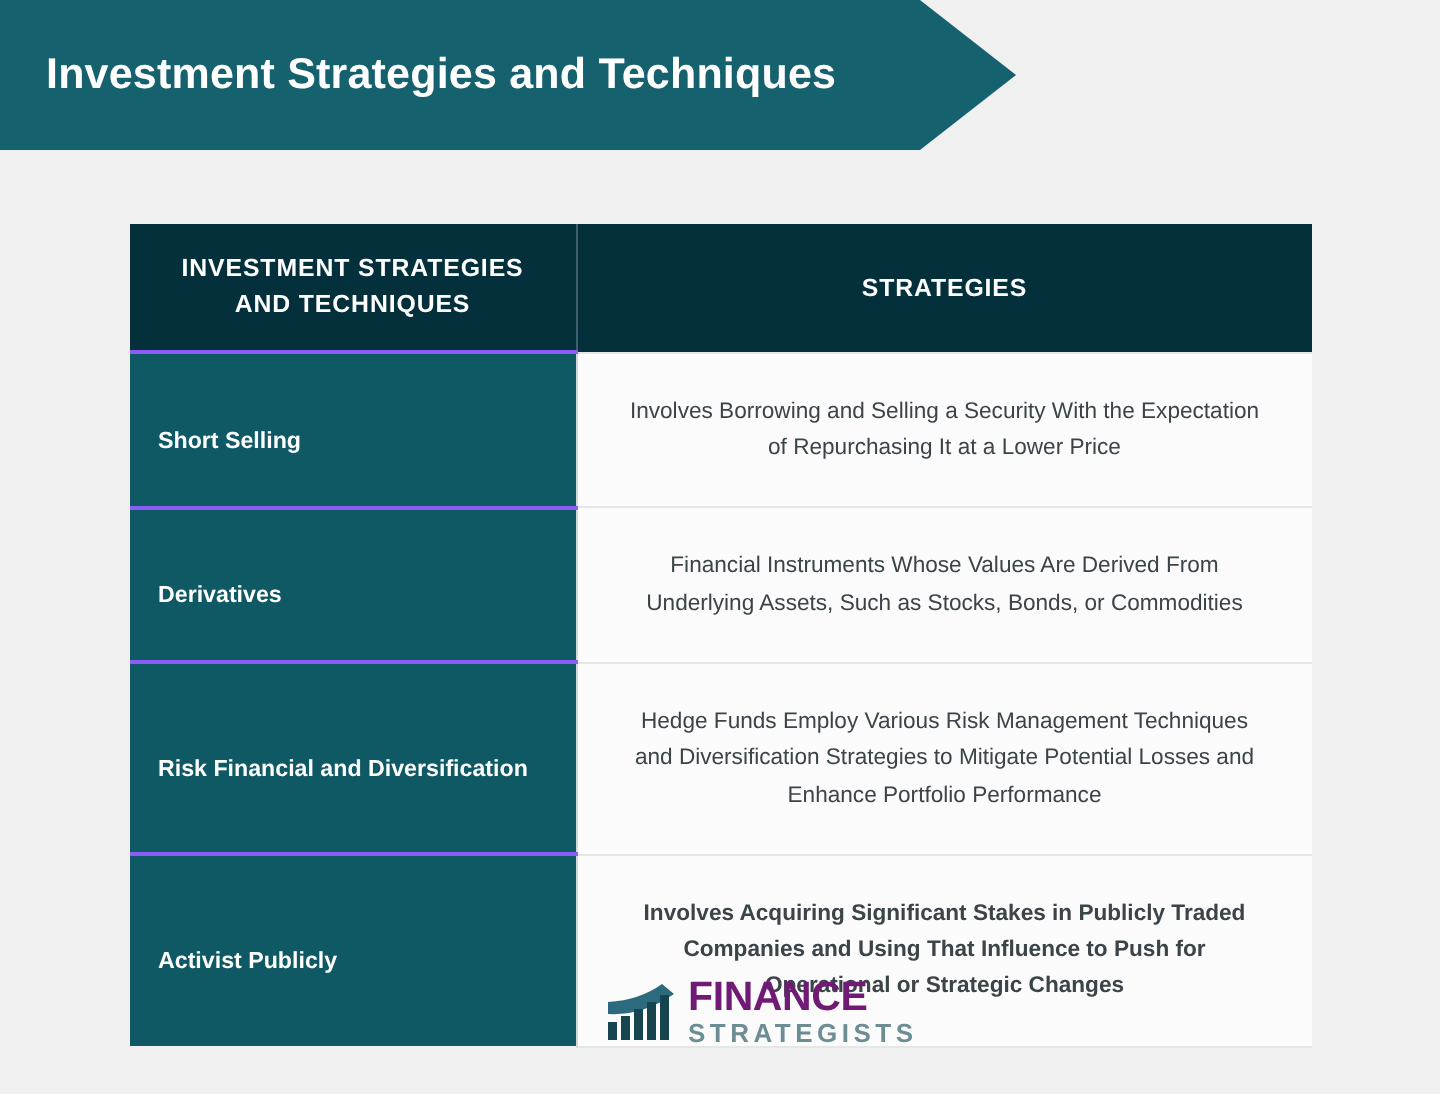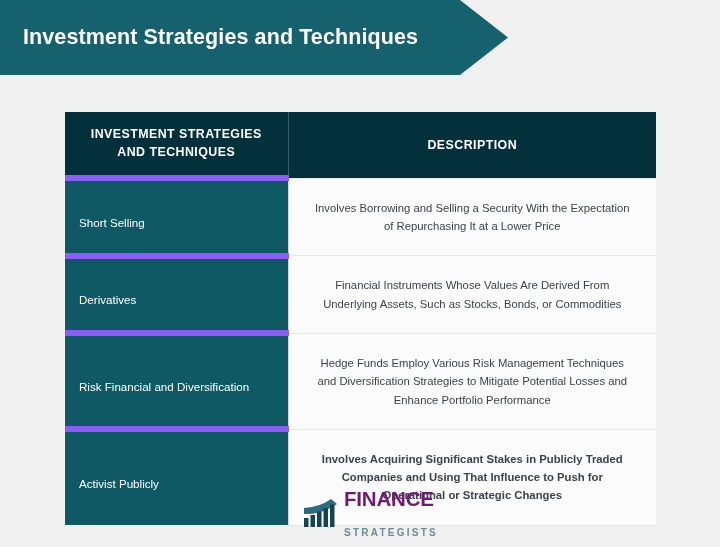--- a/index.html
+++ b/index.html
@@ -67,26 +67,26 @@
   .th-cell.term {
     border-right: 1px solid #3d5f68;
     line-height: 1.42;
   }
 
   
   .td-term {
     background: #0f5965;
     color: #ffffff;
     font-size: 11.6px;
-    font-weight: normal;
+    font-weight: bold;
     text-align: left;
     padding: 24px 0 12px 14px;
     vertical-align: middle;
     line-height: 1.45;
-    border-top: 6px solid #8b5cf6;
+    border-top: 2px solid #8b5cf6;
     border-right: 1px solid #cfd9dc;
   }
 
   
   .td-desc {
     background: #fbfbfb;
     color: #3b4448;
     font-size: 11.3px;
     font-weight: normal;
     text-align: center;
@@ -113,43 +113,43 @@
   #logo-wordmark { display: flex; flex-direction: column; line-height: 1; }
 
   #logo-finance {
     font-size: 20.5px;
     font-weight: bold;
     color: #701a75;
     letter-spacing: -0.2px;
   }
 
   #logo-strategists {
-    font-size: 10px;
+    font-size: 13px;
     font-weight: bold;
     color: #6d8d95;
     letter-spacing: 2.25px;
-    margin-top: 18px;
+    margin-top: 0;
   }
 </style>
 </head>
 <body>
 
 <div id="header-banner">
   <div id="header-title">Investment Strategies and Techniques</div>
 </div>
 
 <table id="comparison-table">
   <colgroup>
     <col class="col-term">
     <col class="col-desc">
   </colgroup>
   <thead>
     <tr>
       <th class="th-cell term">INVESTMENT STRATEGIES AND TECHNIQUES</th>
-      <th class="th-cell desc">DESCRIPTION</th>
+      <th class="th-cell desc">STRATEGIES</th>
     </tr>
   </thead>
   <tbody id="table-body">
 
   <tr class="data-row">
         <td class="td-term">Short Selling</td>
         <td class="td-desc">Involves Borrowing and Selling a Security With the Expectation of Repurchasing It at a Lower Price</td>
       </tr>
       <tr class="data-row">
         <td class="td-term">Derivatives</td>

